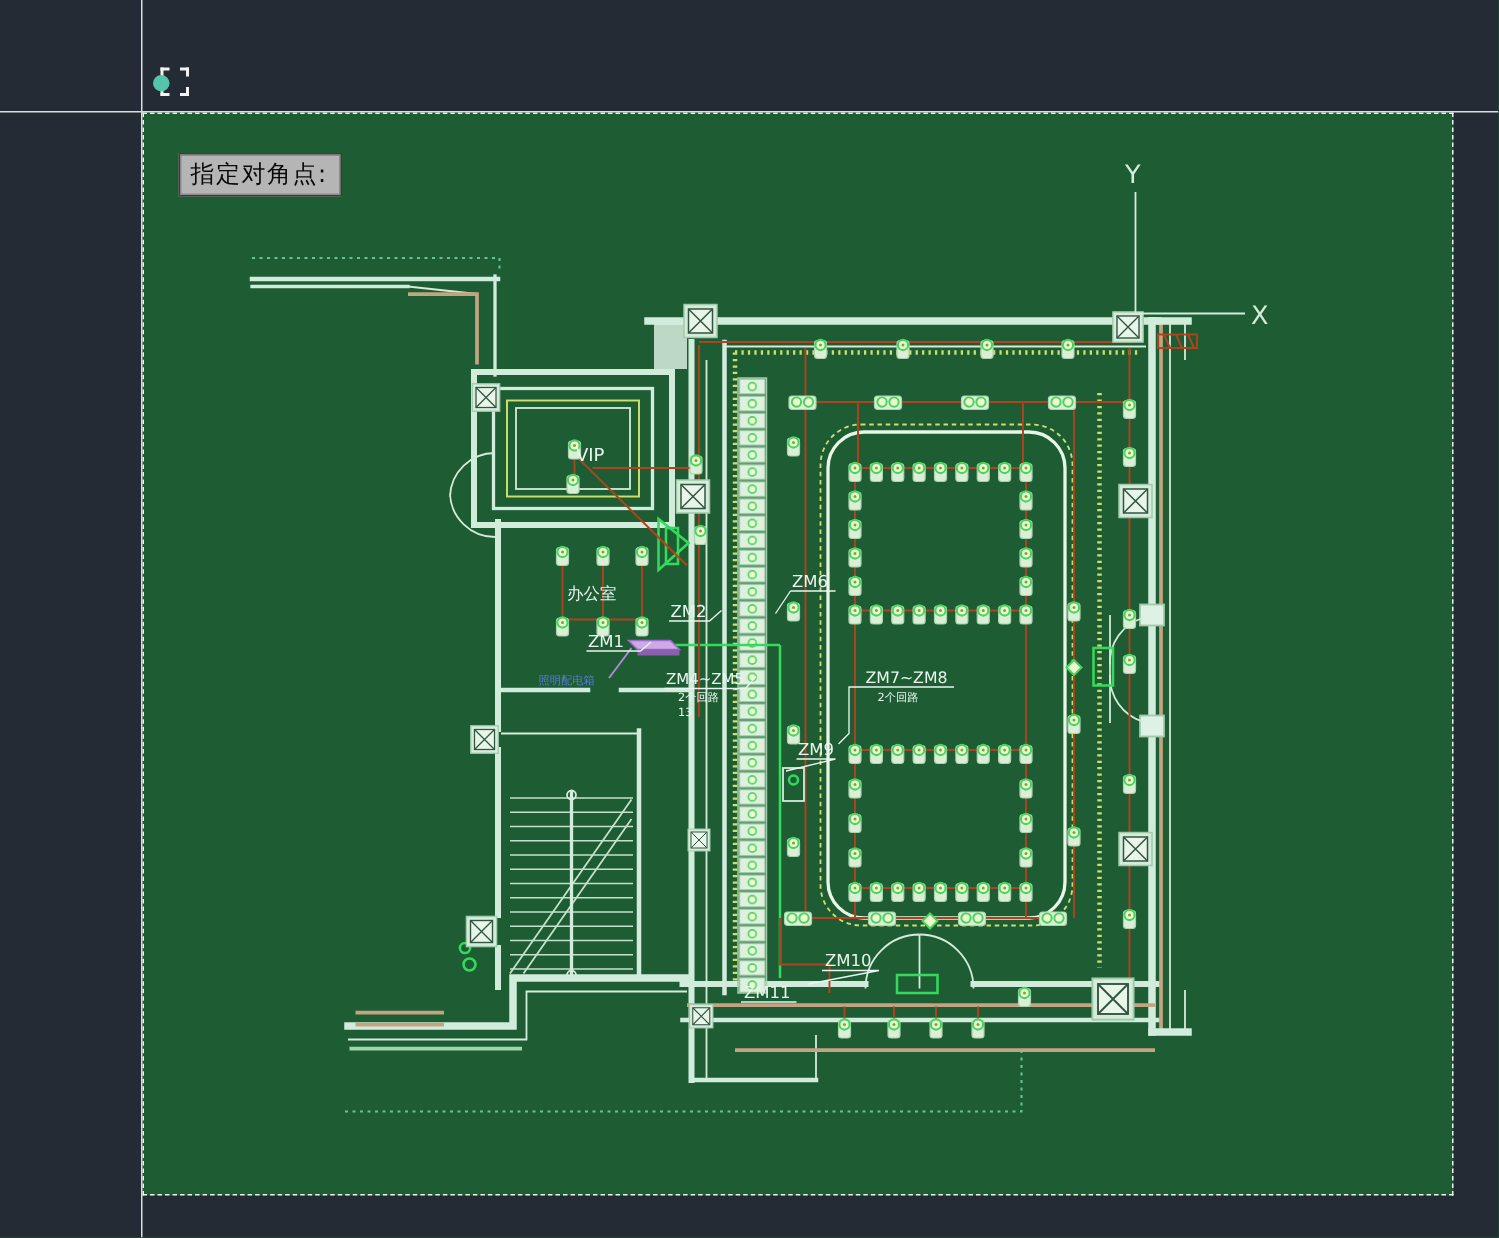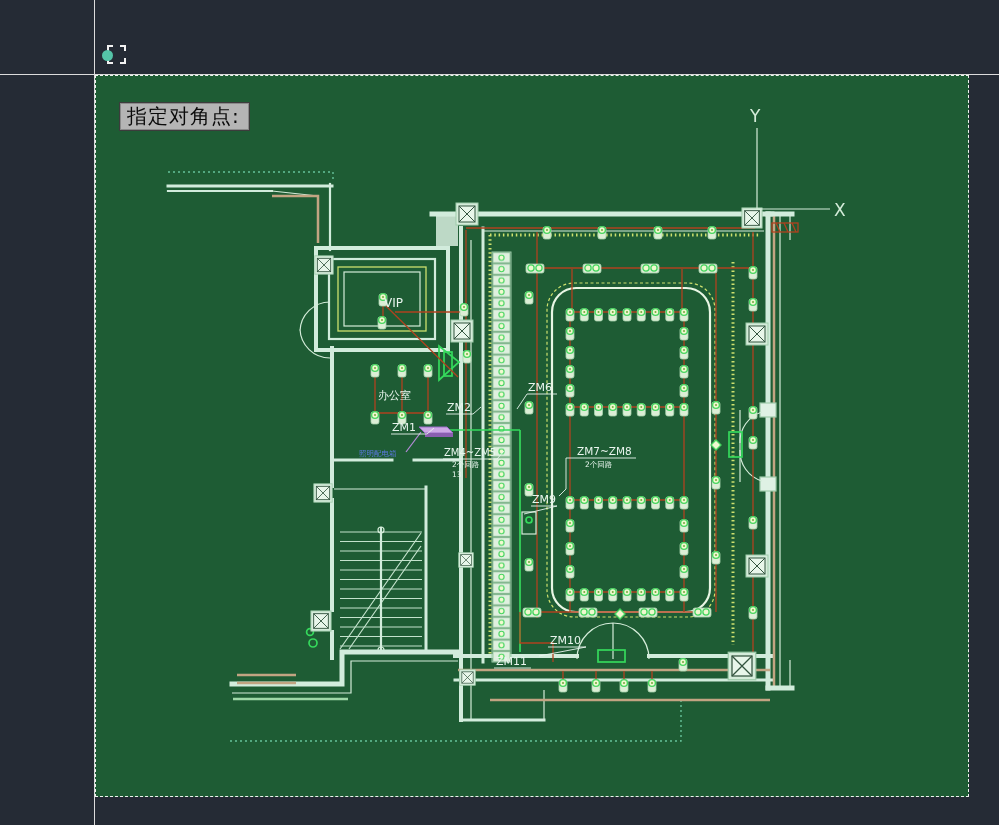--- a/index.html
+++ b/index.html
@@ -19,21 +19,21 @@
     position:absolute;left:107px;top:45px;width:15px;height:15px;
     border:2px dashed #f2f2f2;box-sizing:content-box;
   }
   .badge-dot{
     position:absolute;left:-7px;top:3px;width:11px;height:11px;border-radius:50%;
     background:#55c4a8;
   }
   .tooltip{
     position:absolute;left:119px;top:102px;
     background:#b5b5b5;color:#0a0a0a;border:1px solid #3c3c3c;
-    font-size:20px;line-height:20px;padding:3px 9px 4px 7px;letter-spacing:1px;
+    font-size:16px;line-height:20px;padding:3px 9px 4px 7px;letter-spacing:1px;
     box-shadow:0 0 0 1px #8b8b8b inset;white-space:nowrap;
   }
   svg#plan{position:absolute;left:0;top:0;pointer-events:none;}
   
   .wall{stroke:#d2ecdc;fill:none;stroke-width:5;stroke-linecap:square}
   .w4{stroke-width:4}.w3{stroke-width:3}.w2{stroke-width:2.2}
   .wire{stroke:#b0421f;fill:none;stroke-width:1.3}
   .tan{stroke:#c2a482;fill:none;stroke-width:2.5}
   .yg{stroke:#cde06e;fill:none}
   .bright{stroke:#35d95c;fill:none;stroke-width:1.7}

